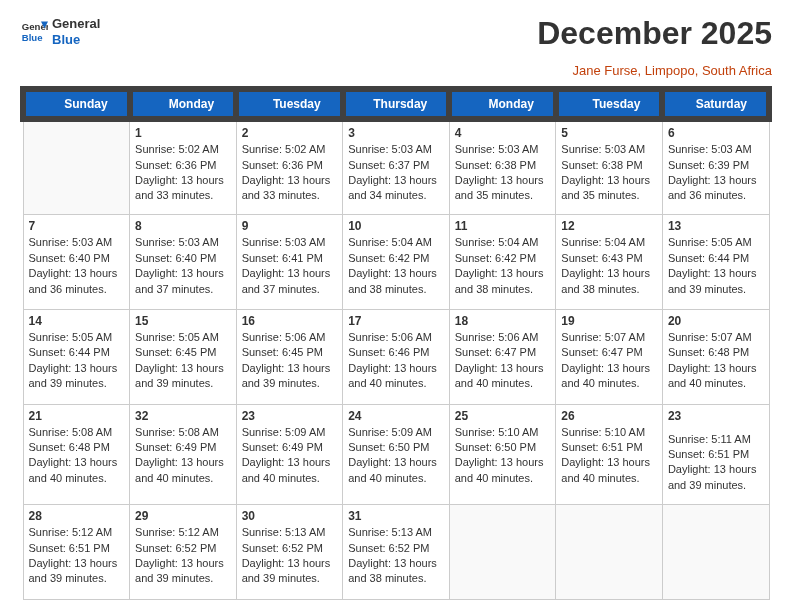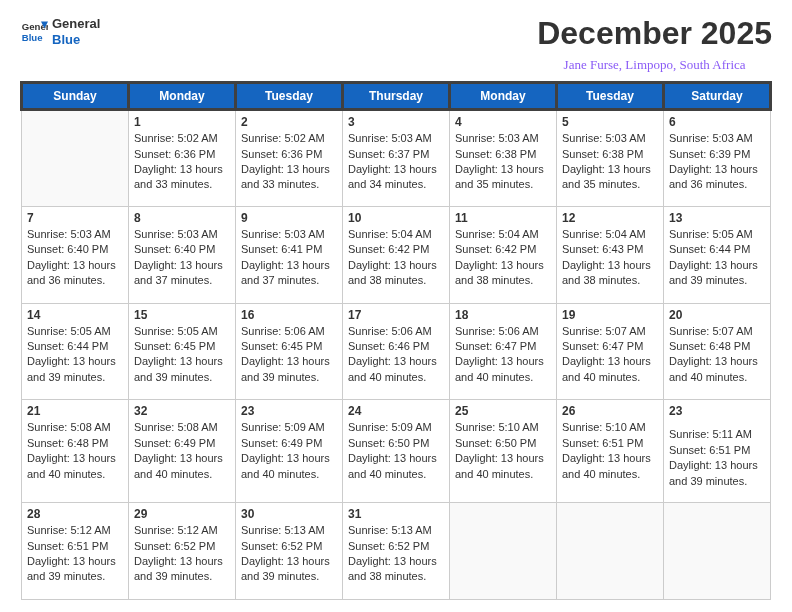--- a/index.html
+++ b/index.html
@@ -26,49 +26,48 @@
     .logo {
       display: flex;
       align-items: center;
       gap: 4px;
     }
     .logo-icon {
       width: 28px;
       height: 28px;
     }
     .title-block {
-      text-align: center;
+      text-align: right;
     }
     .month-title {
       font-size: 32px;
       font-weight: bold;
       color: #333;
       line-height: 1.1;
     }
     .subtitle {
       font-size: 13px;
-      color: #8b5cf6;
-      margin-top: 6px;
-      font-family: Liberation Serif, serif;
+      color: #c2410c;
+      margin-top: 12px;
     }
     .calendar {
       flex: 1;
       border: 1px solid #ccc;
       border-collapse: collapse;
       width: 100%;
       table-layout: fixed;
     }
     .calendar thead tr th {
       background: #1565c0;
       color: #fff;
       font-size: 12px;
       font-weight: bold;
       padding: 5px 19px;
-      text-align: center;
-      border: 3px solid #404040;
+      text-align: right;
+      border: 6px solid #404040;
     }
     .calendar tbody tr td {
       border: 1px solid #ccc;
       vertical-align: top;
       padding: 4px 5px;
       font-size: 10px;
       color: #333;
       height: 88px;
     }
     .day-num {

